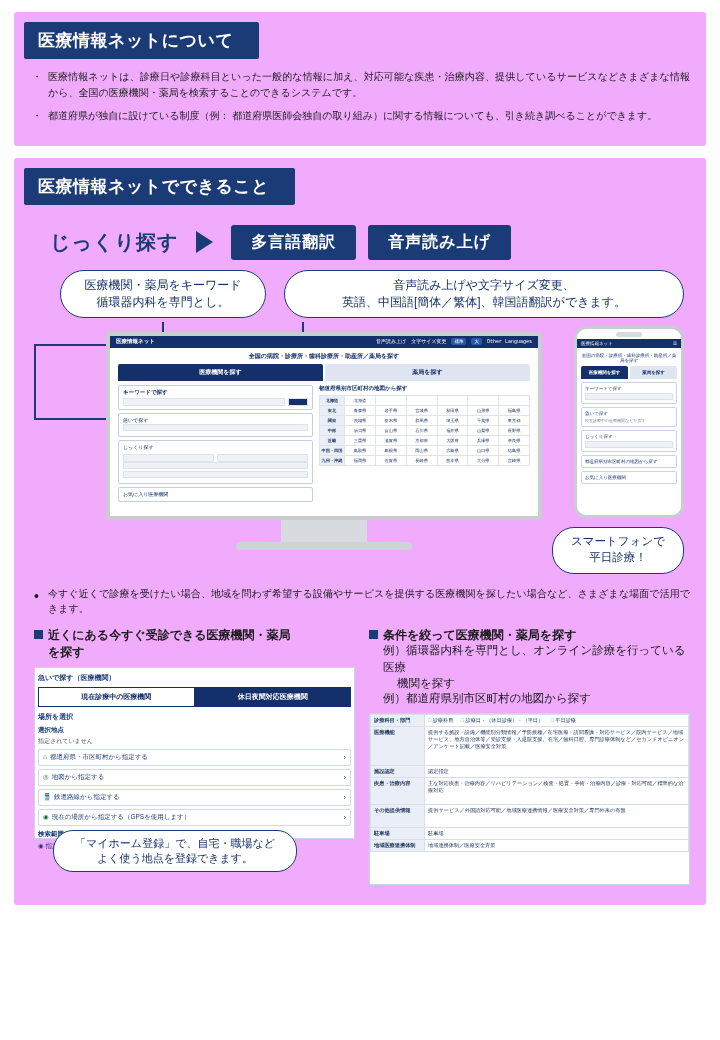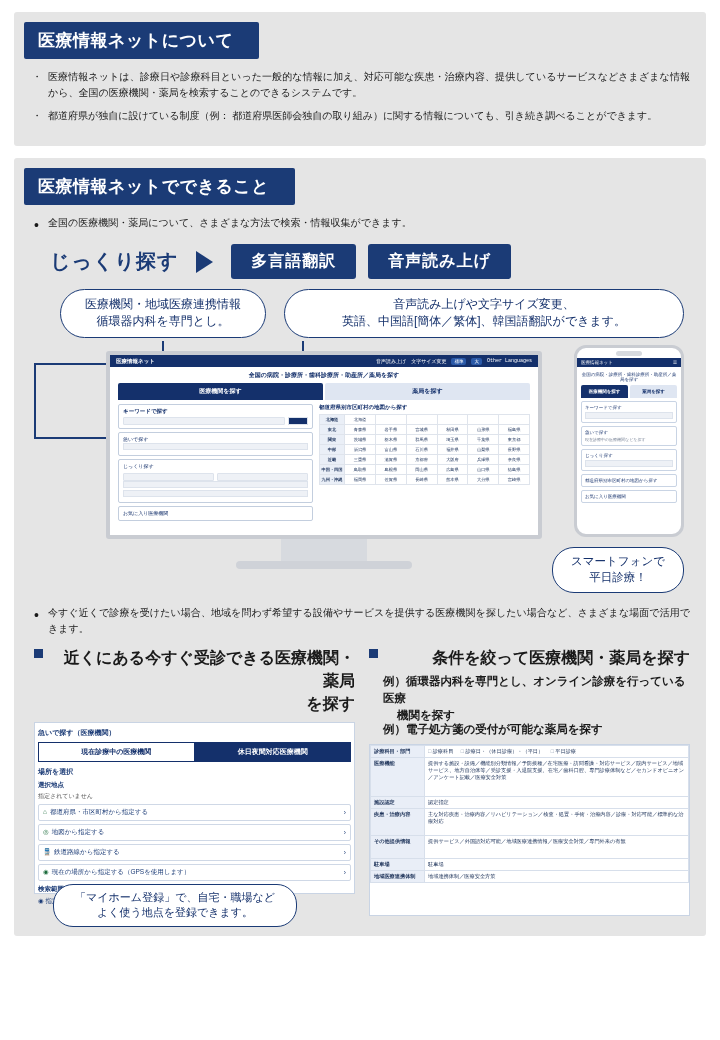--- a/index.html
+++ b/index.html
@@ -18,21 +18,21 @@
   .page {
     position: relative;
     width: 720px;
     height: 1040px;
     box-sizing: border-box;
     padding: 0 14px;
   }
 
   
   .panel {
-    background: #e5e5e5;
+    background: #f0abfc;
     border-radius: 3px;
     margin-top: 12px;
     padding: 0 0 14px 0;
     position: relative;
   }
   .section-head {
     display: inline-block;
     background: #1b3b76;
     color: #ffffff;
     font-size: 17px;
@@ -291,41 +291,38 @@
   }
 
   
   .examples {
     display: flex;
     gap: 14px;
     margin: 10px 16px 0 20px;
   }
   .ex-col { width: 50%; }
   .ex-head {
-    font-size: 16px;
+    font-size: 12px;
     font-weight: bold;
     line-height: 1.45;
     position: relative;
     padding-left: 14px;
-    margin-bottom: 6px;
-    text-align: right;
   }
   .ex-head::before {
     content: "";
     position: absolute;
     left: 0; top: 3px;
     width: 9px; height: 9px;
     background: #1b3b76;
   }
   .ex-sub {
     font-size: 11.5px;
     line-height: 1.45;
     padding-left: 14px;
     margin-top: -2px;
-    font-weight: bold;
   }
 
   
   .mock-left {
     border: 1px solid #c9d4e4;
     background: #fff;
     margin-top: 6px;
     padding: 5px 3px;
     font-size: 7px;
     color: #1b3b76;
@@ -398,36 +395,33 @@
   <div class="panel">
     <div class="section-head">医療情報ネットについて</div>
     <div class="bullets">
       <div class="bullet">医療情報ネットは、診療日や診療科目といった一般的な情報に加え、対応可能な疾患・治療内容、提供しているサービスなどさまざまな情報から、全国の医療機関・薬局を検索することのできるシステムです。</div>
       <div class="bullet">都道府県が独自に設けている制度（例： 都道府県医師会独自の取り組み）に関する情報についても、引き続き調べることができます。</div>
     </div>
   </div>
 
   <div class="panel">
     <div class="section-head">医療情報ネットでできること</div>
-    <div class="bullets">
-      <div class="bullet dot">全国の医療機関・薬局について、さまざまな方法で検索・情報収集ができます。</div>
-    </div>
 
     
     <div class="feature-row">
       <div class="feature-label">じっくり探す</div>
       <div class="tri"></div>
       <div class="chip">多言語翻訳</div>
       <div class="chip">音声読み上げ</div>
     </div>
 
     
     <div class="balloons">
       <div class="balloon" id="balloon-keyword">
-        <span>医療機関・地域医療連携情報</span><br>
+        <span>医療機関・薬局をキーワード</span><br>
         <span>循環器内科を専門とし。</span>
       </div>
       <div class="balloon" id="balloon-voice">
         <span>音声読み上げや文字サイズ変更、</span><br>
         <span>英語、中国語[簡体／繁体]、韓国語翻訳ができます。</span>
       </div>
       <div class="leader" style="left:148px; top:52px; width:2px; height:22px;"></div>
       <div class="leader" style="left:20px; top:74px; width:130px; height:2px;"></div>
       <div class="leader" style="left:20px; top:74px; width:2px; height:74px;"></div>
       <div class="leader" style="left:20px; top:148px; width:96px; height:2px;"></div>
@@ -658,21 +652,21 @@
           </div>
         </div>
       </div>
 
       <div class="ex-col">
         <div class="ex-head">条件を絞って医療機関・薬局を探す</div>
         <div class="ex-sub">
           <span>例）循環器内科を専門とし、オンライン診療を行っている医療</span><br>
           <span style="padding-left:14px; display:inline-block;">機関を探す</span>
         </div>
-        <div class="ex-sub">例）電子処方箋の受付が可能な薬局を探す</div>
+        <div class="ex-sub">例）都道府県别市区町村の地図から探す</div>
 
         <div class="mock-right">
           <table class="mr-table">
             <tbody>
                 <tr>
               <td class="head">診療科目・部門</td>
               <td>
                 <span class="opt">診療科目</span>
                 <span class="opt">診療日・（休日診療）・（平日）</span>
                 <span class="opt">平日診療</span>

